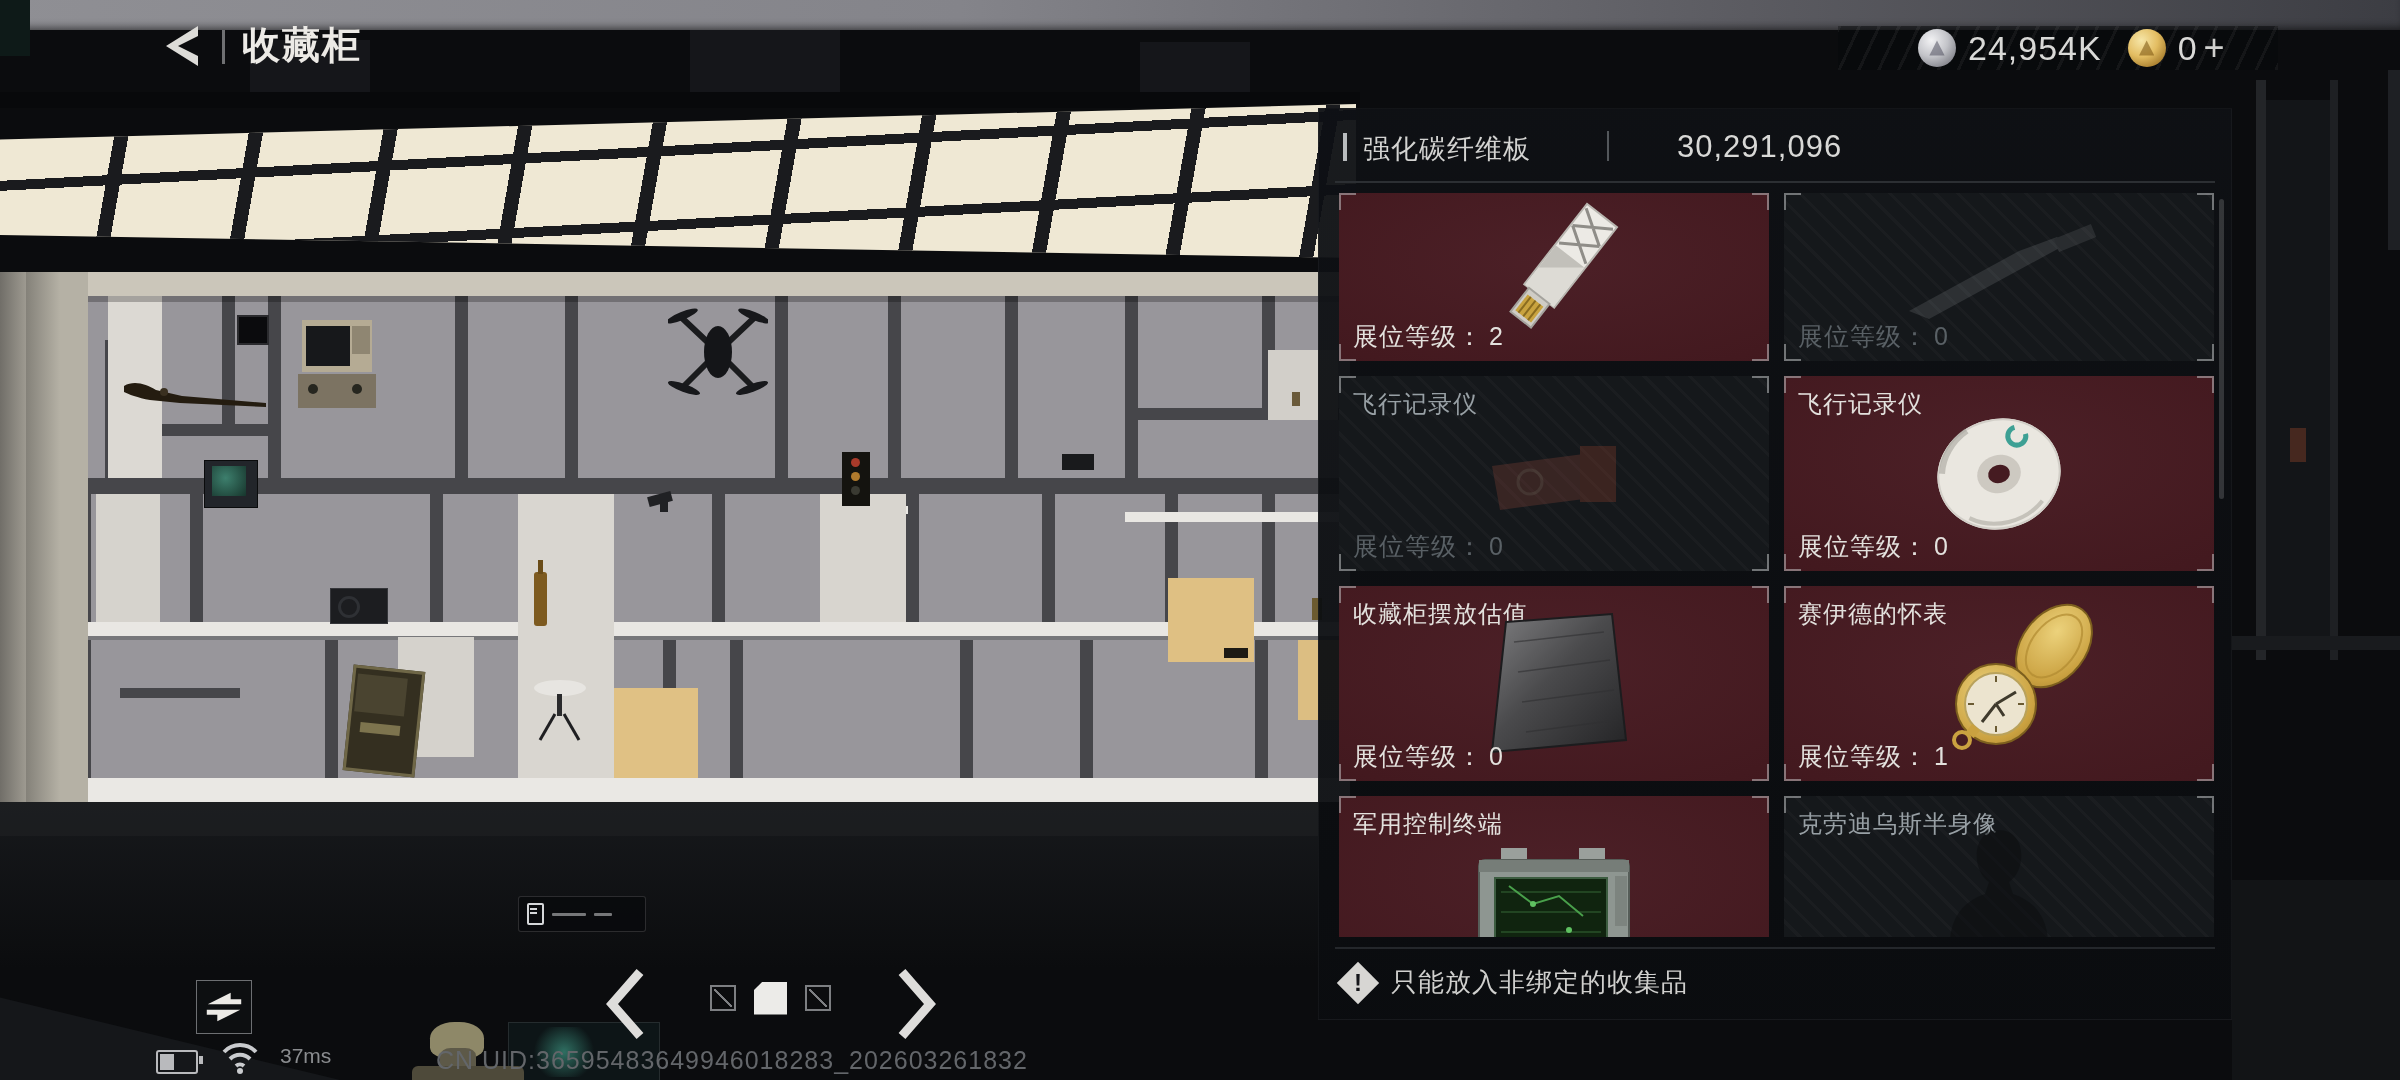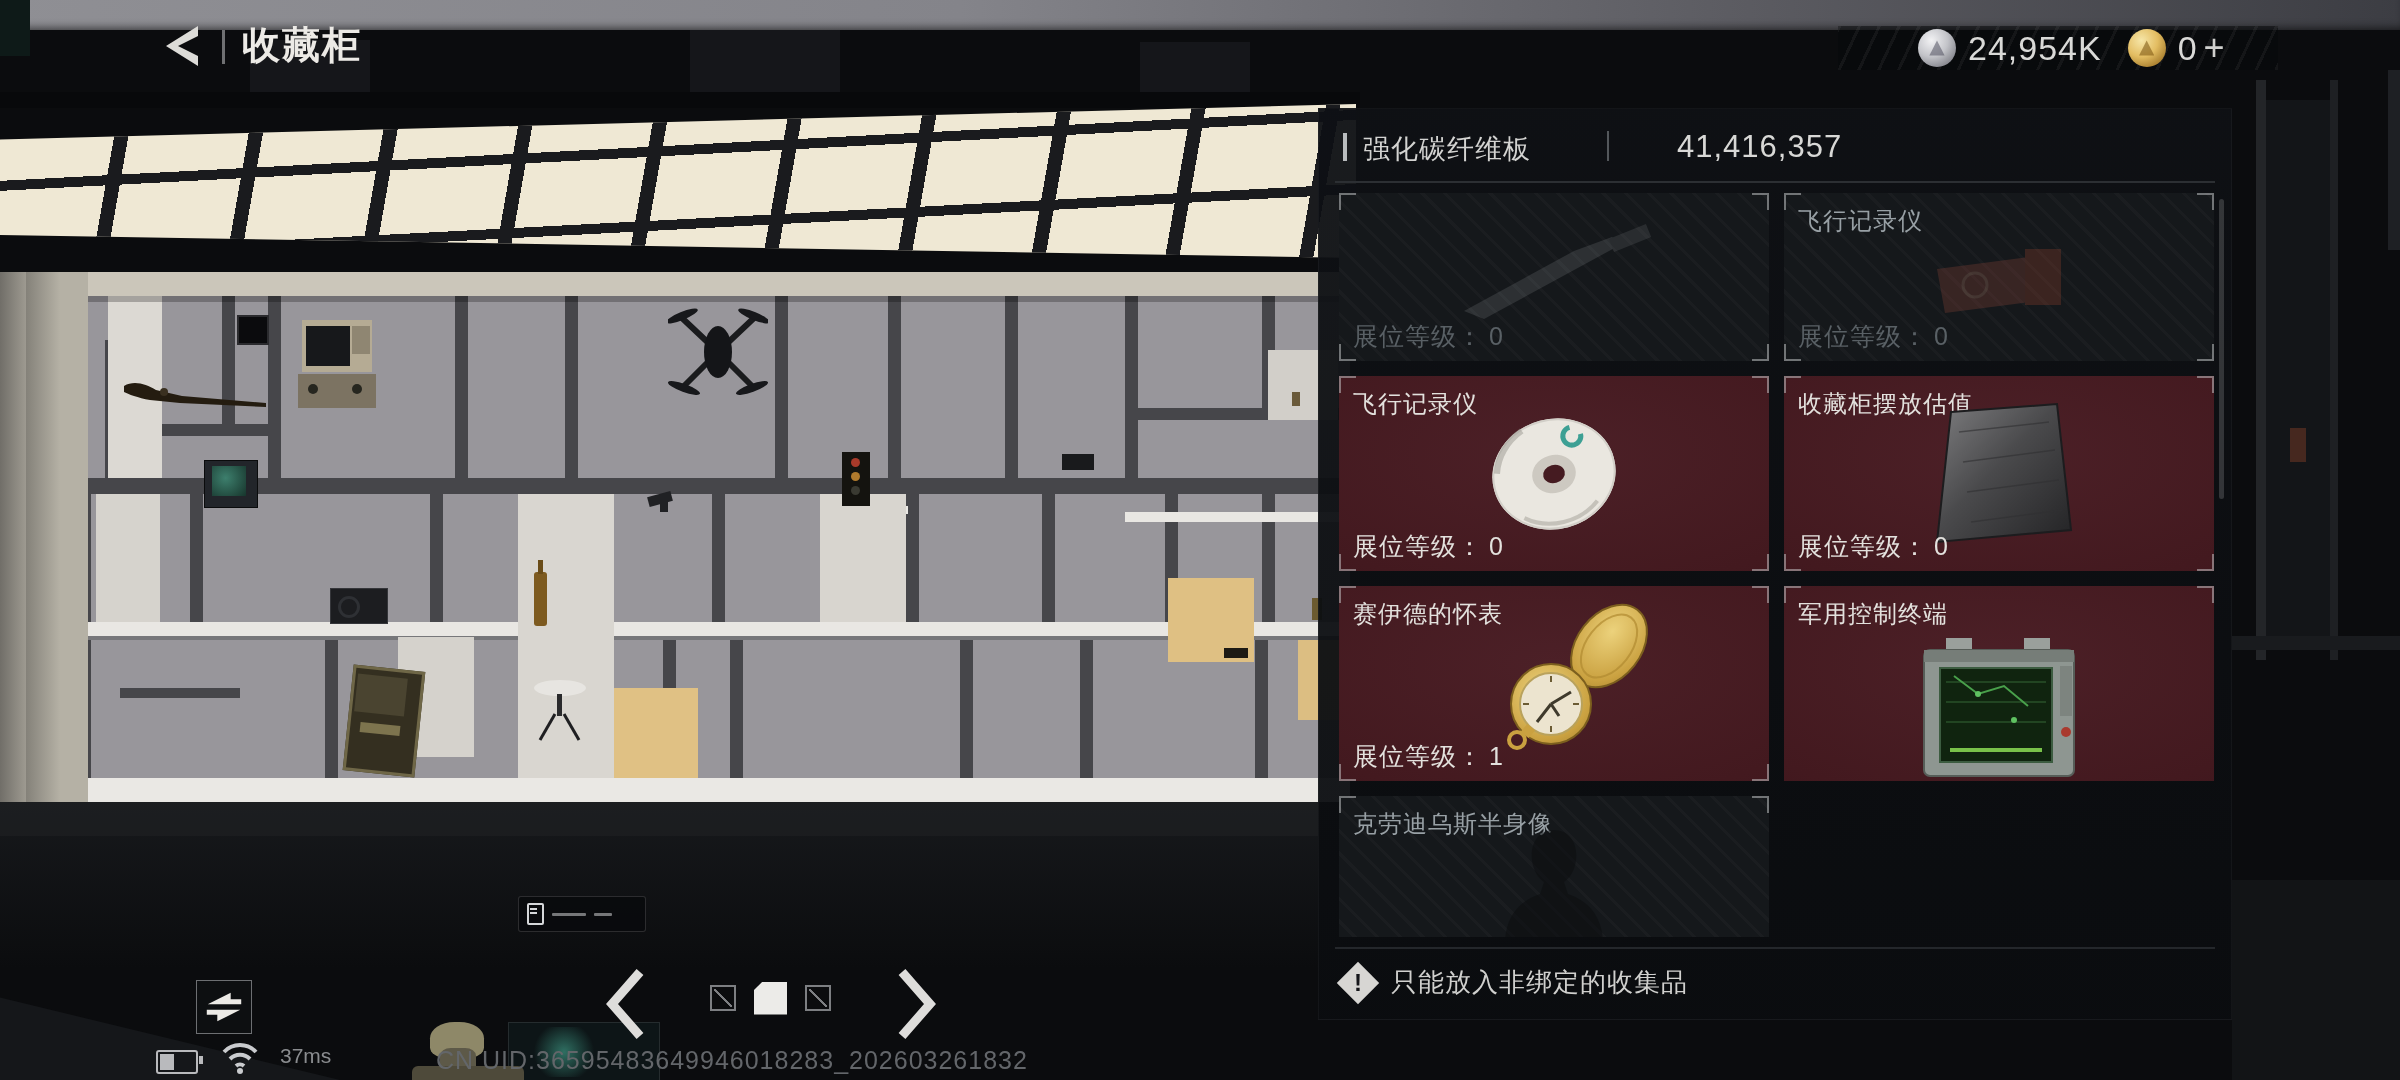--- a/index.html
+++ b/index.html
@@ -275,25 +275,45 @@
     <span class="coin gold"></span>
     <span class="curval" style="margin-right:0;">0</span>
     <span class="curplus">+</span>
   </div>
 
   <div class="abs panel">
     <div class="abs panel-accent"></div>
     <div class="abs panel-title">强化碳纤维板</div>
     <div class="abs panel-sep"></div>
     <span class="abs panel-coin coin silver"></span>
-    <div class="abs panel-value">41,416,357</div>
+    <div class="abs panel-value">30,291,096</div>
     <div class="abs panel-hr"></div>
 
     <div class="abs cards">
 
+      <div class="card filled">
+        <span class="corner tl"></span>
+          <span class="corner tr"></span>
+          <span class="corner bl"></span>
+          <span class="corner br"></span>
+        <svg class="card-img" width="190" height="160" viewBox="0 0 190 160">
+          <g transform="rotate(38 95 80)">
+            <rect x="76" y="2" width="38" height="102" fill="#eceae5" stroke="#b8b6b0" stroke-width="2"></rect>
+            <path d="M78 6 L112 28 M112 6 L78 28 M78 28 L112 50 M112 28 L78 50" stroke="#8f8d88" stroke-width="3" fill="none"></path>
+            <rect x="77" y="54" width="36" height="50" fill="#dddbd5"></rect>
+            <path d="M77 54 L113 54 L77 82 Z" fill="#c2c0ba"></path>
+            <rect x="82" y="104" width="26" height="30" fill="#cfccc5" stroke="#a5a39d" stroke-width="2"></rect>
+            <rect x="85" y="110" width="20" height="20" fill="#c9a33f"></rect>
+            <path d="M89 110 V130 M95 110 V130 M101 110 V130" stroke="#8a6c20" stroke-width="2"></path>
+          </g>
+        </svg>
+        <div class="card-level">
+          <span>展位等级：</span><span class="lv">2</span>
+        </div>
+      </div>
 
       <div class="card empty">
         <span class="corner tl"></span>
           <span class="corner tr"></span>
           <span class="corner bl"></span>
           <span class="corner br"></span>
         <svg class="card-img" width="260" height="140" viewBox="0 0 260 140" opacity="0.13">
           <path d="M40 104 L150 44 L188 30 L196 38 L60 112 Z" fill="#cdd2d5"></path>
           <rect x="186" y="24" width="40" height="14" transform="rotate(-22 206 31)" fill="#aeb3b6"></rect>
         </svg>

